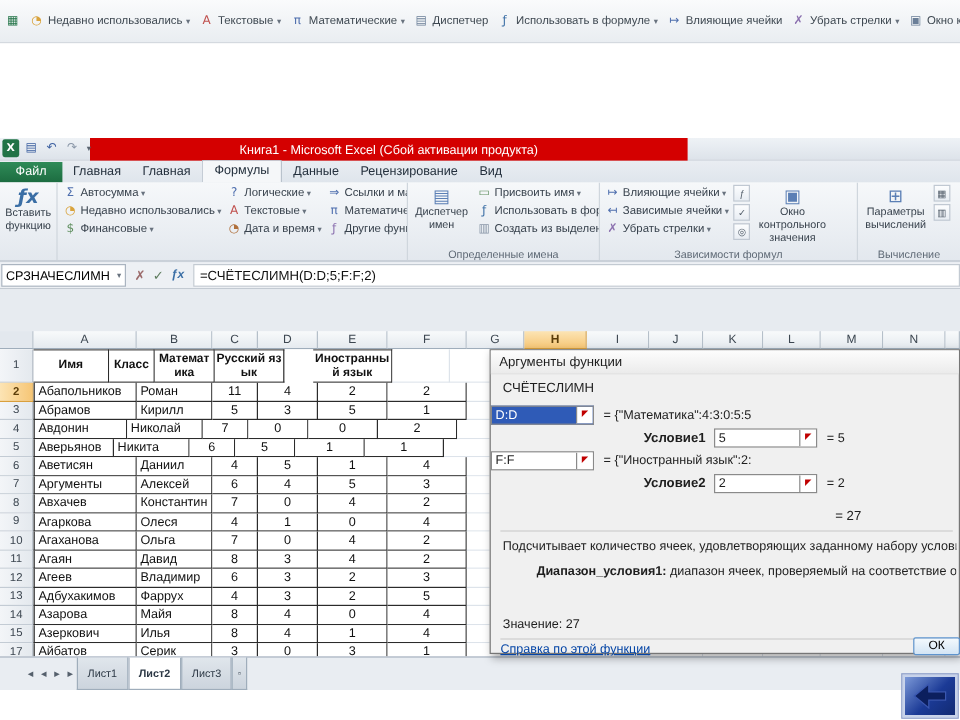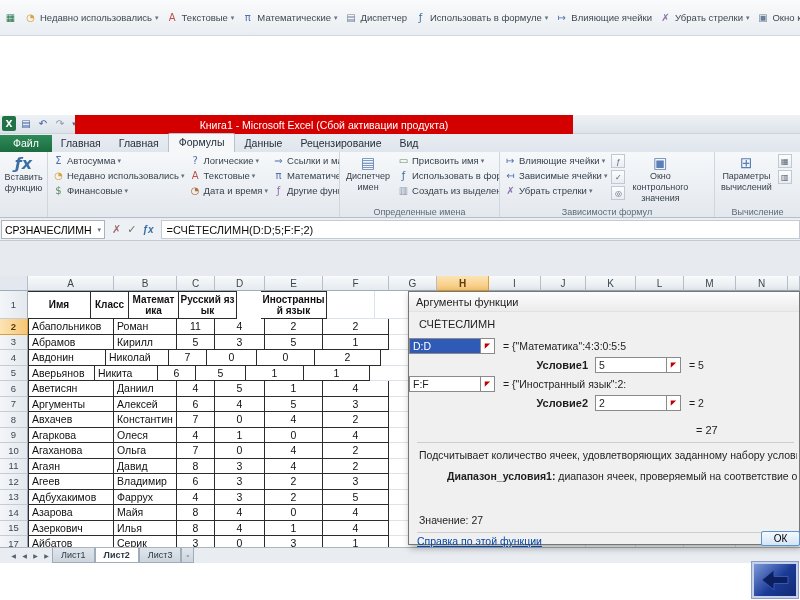--- a/index.html
+++ b/index.html
@@ -84,22 +84,22 @@
   .cell { flex:none; border-right:1px solid #dde3ea; border-bottom:1px solid #dde3ea;
     font-size:10.5px; color:#111; padding:0 3px; display:flex; align-items:center; overflow:hidden; background:#fff; }
   .cell.filler { border:none; }
   .cell.tcell { border-right:1px solid #2b2b2b; border-bottom:1px solid #2b2b2b; }
   .cell.tcell.first { border-left:1px solid #2b2b2b; }
   .r1 .cell.tcell { border-top:1px solid #2b2b2b; font-weight:bold; font-size:10px; line-height:1.15;
     justify-content:center; text-align:center; word-break:break-all; padding:0 1px; }
   .cell.left { justify-content:flex-start; }
   .cell.center { justify-content:center; }
 
-  #sheettabs { position:absolute; left:0; top:432px; width:800px; height:16px; background:#e9edf2;
-    border-top:1px solid #aab4c0; display:flex; align-items:stretch; font-size:9px; padding-left:8px; }
+  #sheettabs { position:absolute; left:0; top:432px; width:800px; height:28px; background:#e9edf2;
+    border-top:1px solid #aab4c0; display:flex; align-items:stretch; font-size:9px; padding-left:20px; }
   .tnav { width:11px; display:flex; align-items:center; justify-content:center; font-size:6px; color:#55606c; flex:none; }
   .stab { flex:none; padding:0 8px; display:flex; align-items:center;
     background:linear-gradient(#e0e6ec,#ccd4dd); border:1px solid #9fadbb; border-top:none; color:#2c3845; }
   .stab.active { background:#fff; font-weight:bold; }
   .stab.insert { padding:0 4px; font-size:7px; }
 
   
   #dialog { position:absolute; left:408px; top:291px; width:392px; height:254px; background:#f0f0f0;
     border:1px solid #767676; box-shadow:2px 3px 7px rgba(0,0,0,.35); font-size:11px; color:#1e1e1e; z-index:5; }
   .dlg-title { height:20px; line-height:20px; padding-left:7px;

